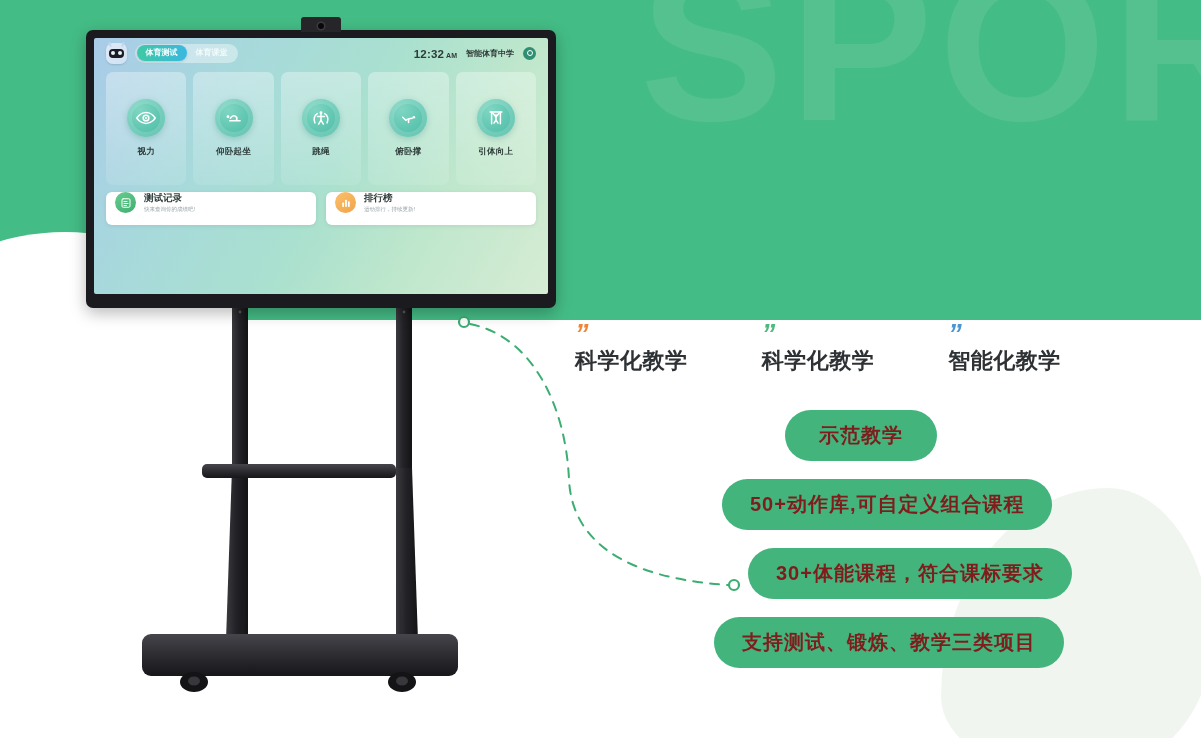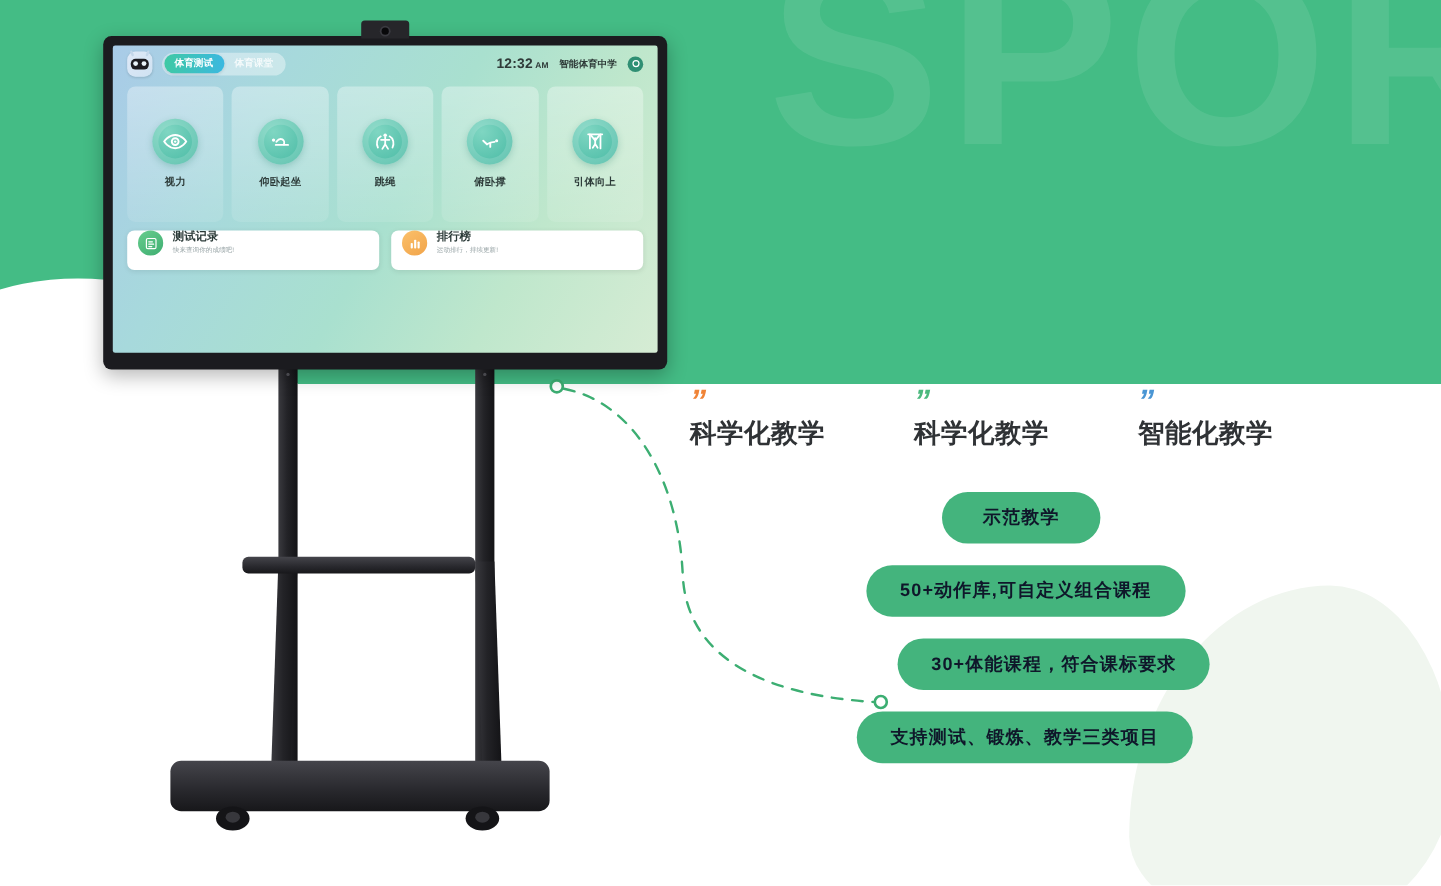--- a/index.html
+++ b/index.html
@@ -404,23 +404,23 @@
     top: 410px;
     width: 500px;
     z-index: 6;
   }
   .pill-row {
     display: flex;
     margin-bottom: 18px;
   }
   .pill {
     background: #44b47d;
-    color: #0f172a;
+    color: #7f1d1d;
     border-radius: 28px;
-    font-size: 15px;
+    font-size: 20px;
     font-weight: 700;
     letter-spacing: 1px;
     padding: 12px 28px;
     white-space: nowrap;
     box-sizing: border-box;
   }
   .pill.p1 { margin-left: 145px; padding: 12px 34px; }
   .pill.p2 { margin-left: 82px; }
   .pill.p3 { margin-left: 108px; }
   .pill.p4 { margin-left: 74px; }

